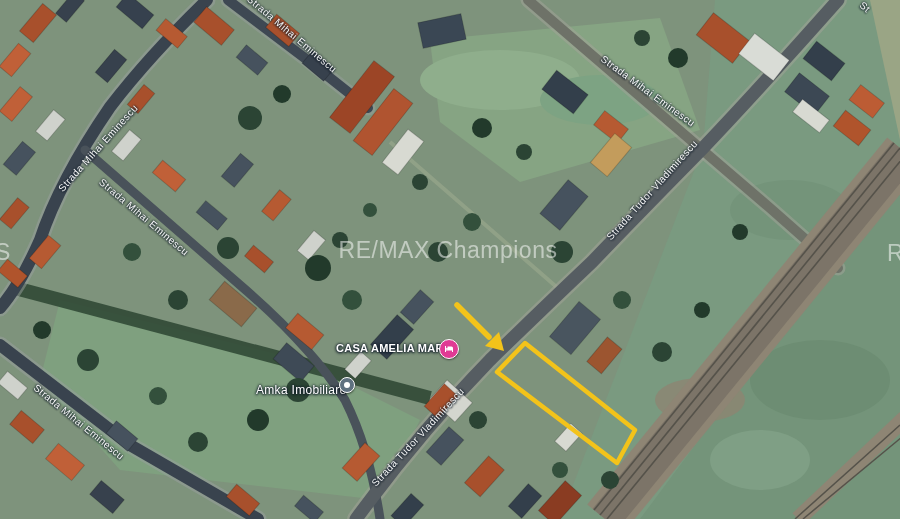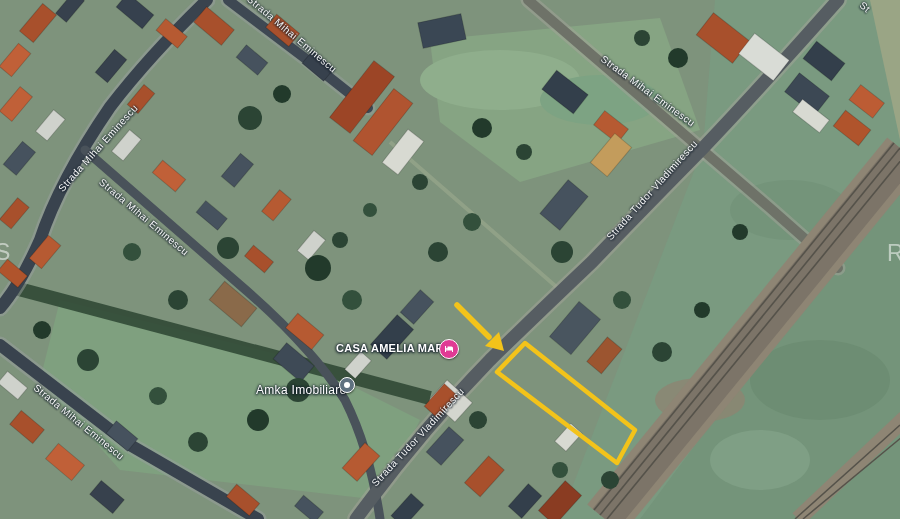--- a/index.html
+++ b/index.html
@@ -200,20 +200,21 @@
   <div class="street-label" style="left:79px;top:422px;transform:translate(-50%,-50%) rotate(39deg);">Strada Mihai Eminescu</div>
 
   <div class="street-label" style="left:648px;top:91px;transform:translate(-50%,-50%) rotate(36deg);">Strada Mihai Eminescu</div>
 
   <div class="street-label" style="left:652px;top:190px;transform:translate(-50%,-50%) rotate(-48deg);">Strada Tudor Vladimirescu</div>
 
   <div class="street-label" style="left:418px;top:437px;transform:translate(-50%,-50%) rotate(-47deg);">Strada Tudor Vladimirescu</div>
 
   <div class="street-label" style="left:865px;top:7px;transform:translate(-50%,-50%) rotate(40deg);">St</div>
 
+  <div class="watermark" style="left:448px;top:250px;transform:translate(-50%,-50%);">RE/MAX Champions</div>
   <div class="watermark" style="left:-5px;top:239px;">S</div>
   <div class="watermark" style="left:887px;top:240px;">R</div>
 
   <div class="poi-label" style="left:336px;top:342px;">CASA AMELIA MARIA</div>
   <div class="poi-marker marker-lodging" style="left:439px;top:339px;">
     <svg width="12" height="12" viewBox="0 0 24 24">
       <path fill="#fff" d="M4 6v12h2v-3h12v3h2v-8a3 3 0 0 0-3-3h-8v6H6V6H4z"></path>
       <circle cx="8" cy="11.5" r="1.8" fill="#fff"></circle>
     </svg>
   </div>

